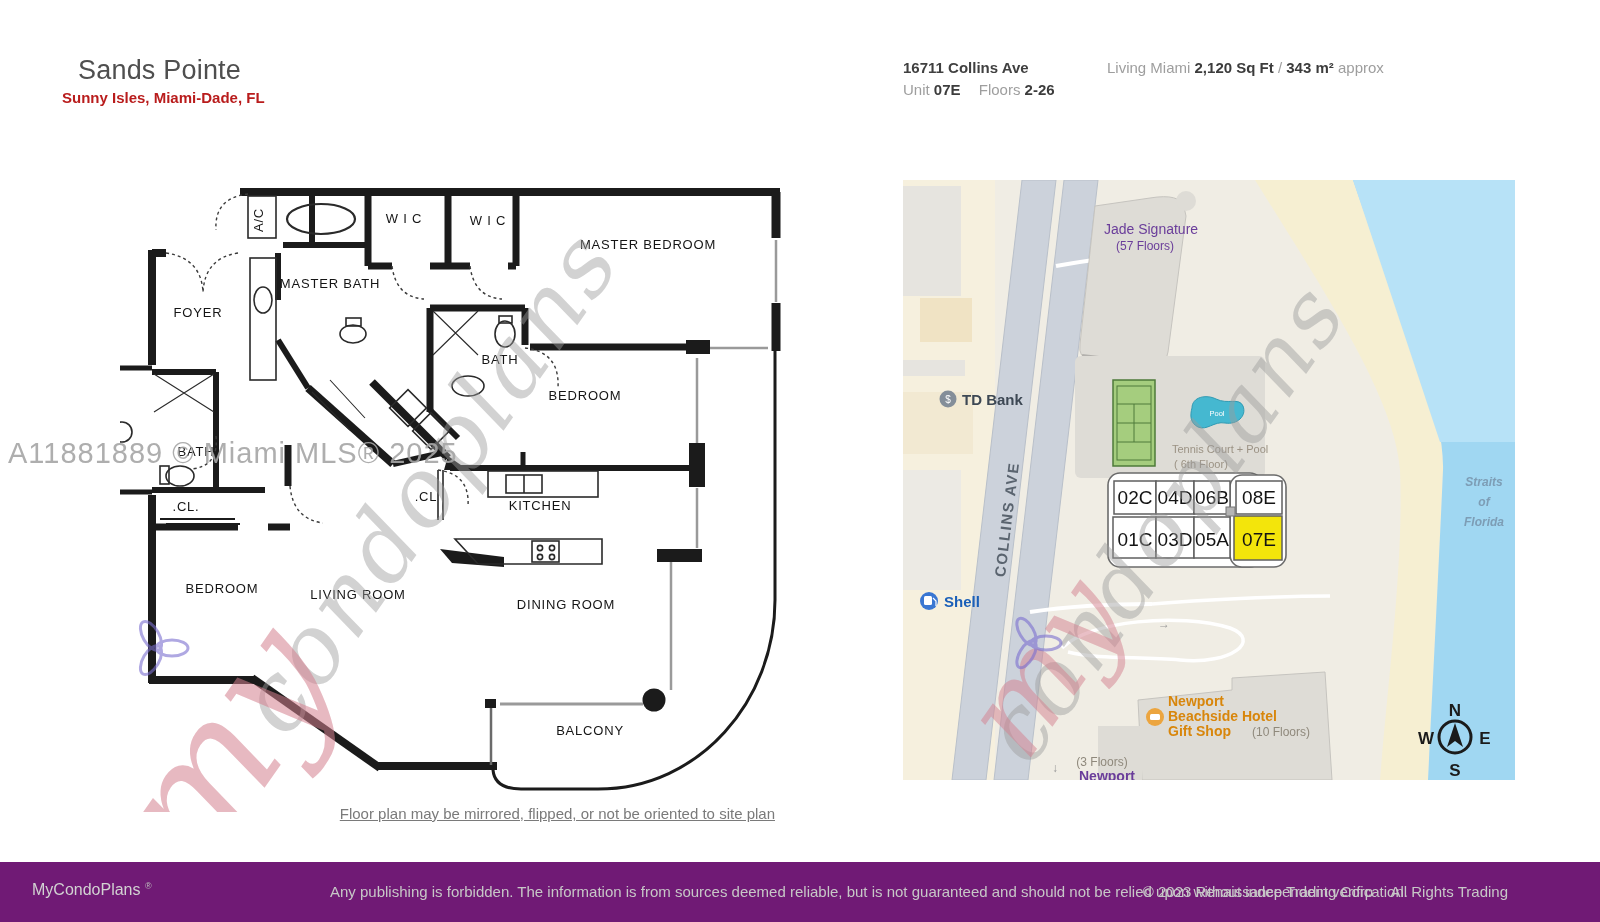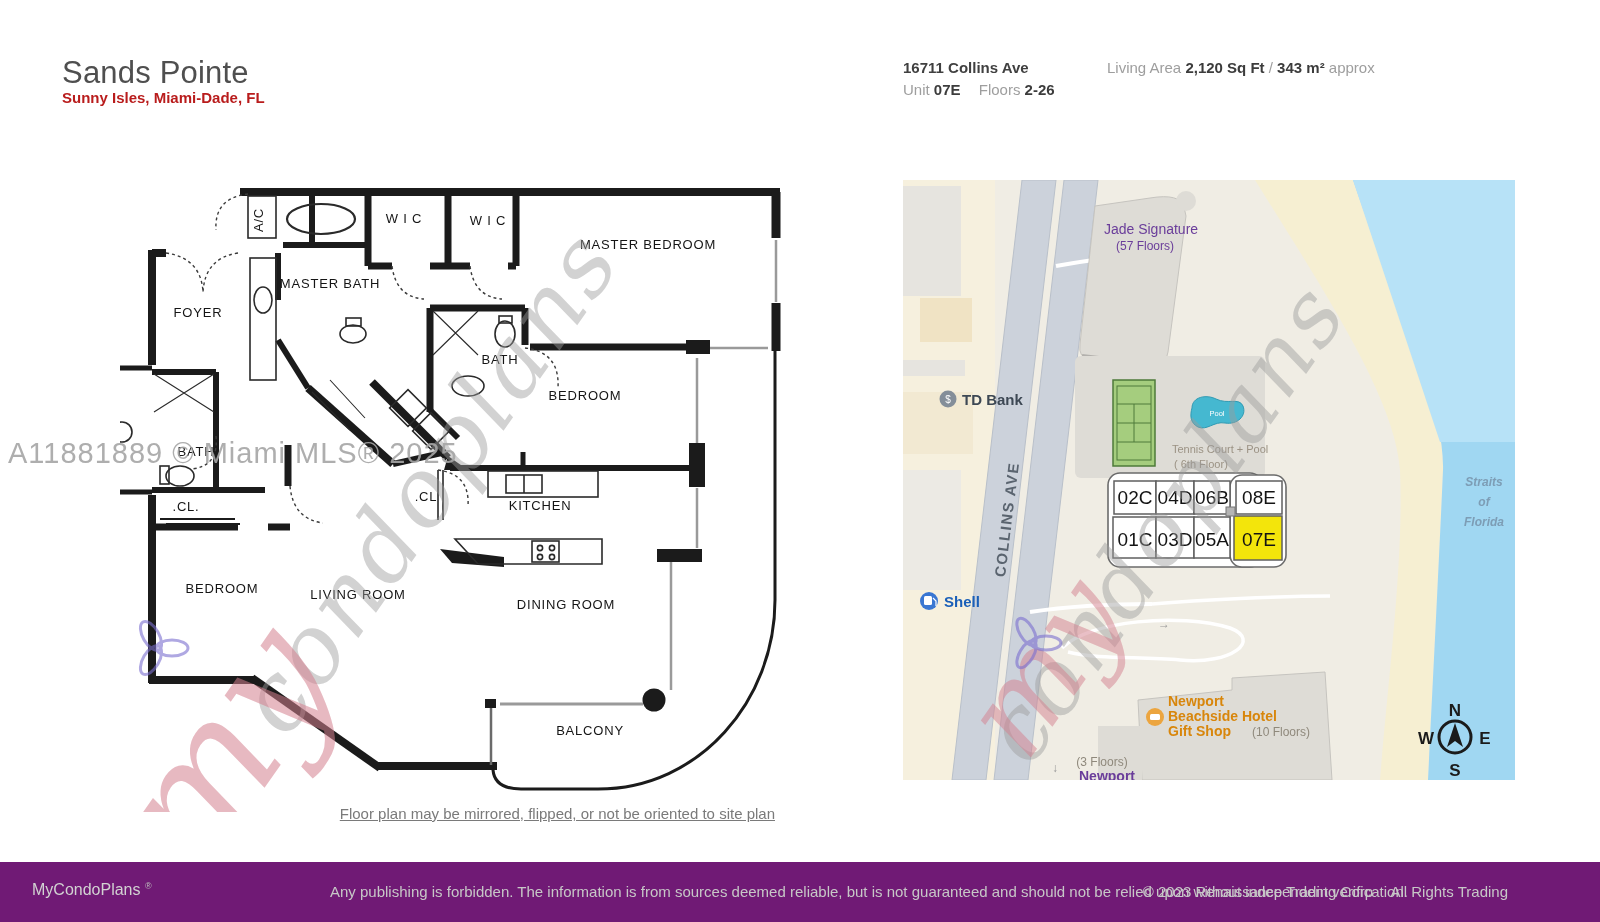--- a/index.html
+++ b/index.html
@@ -1,19 +1,19 @@
 <!DOCTYPE html>
 <html style="--highlight: #f3e50b; --water: #a0d7f2; --water_light: #b7e2f7; --sand: #f6efd2; --road: #ccd2db; --building: #dedcd6; --tennis: #a5cd7e; --pool: #45b8d0; --purple_label: #6a3d9a; --orange_label: #d8860b; --blue_label: #1a5fb8;"><head>
 <meta charset="utf-8">
 <style>
   html,body{margin:0;padding:0;background:#ffffff;font-family:"Liberation Sans",sans-serif;}
   .page{position:relative;width:1600px;height:922px;background:#fff;overflow:hidden;}
 
   
-  .title{position:absolute;left:62px;top:55px;font-size:31px;color:#4f4f4f;letter-spacing:.2px;}
+  .title{position:absolute;left:78px;top:55px;font-size:27px;color:#4f4f4f;letter-spacing:.2px;}
   .subtitle{position:absolute;left:62px;top:89px;font-size:15px;font-weight:bold;color:#b91c1c;}
   .spec{position:absolute;top:57px;font-size:15px;color:#9e9e9e;line-height:22px;white-space:nowrap;}
   .spec .col-line{display:block;}
   .spec b{color:#3c3c3c;font-weight:bold;}
   .spec .lbl{color:#9e9e9e;}
   .spec .gap{display:inline-block;width:14px;}
   .addr{font-weight:bold;color:#404040;font-size:15px;}
 
   
   .caption{position:absolute;left:130px;top:805px;width:645px;text-align:right;font-size:15px;color:#7a7a7a;text-decoration:underline;}
@@ -46,21 +46,21 @@
     <span class="col-line">
       <span class="lbl">Unit</span>
       <b>07E</b><span class="gap"></span>
       <span class="lbl">Floors</span>
       <b>2-26</b>
     </span>
   </div>
 
   <div class="spec" style="left:1107px;">
     <span class="col-line">
-      <span class="lbl">Living Area</span>
+      <span class="lbl">Living Miami</span>
       <b>2,120 Sq Ft</b>
       <span class="lbl">/</span>
       <b>343 m²</b>
       <span class="lbl">approx</span>
     </span>
   </div>
 
   <svg style="position:absolute;left:120px;top:172px;" width="690" height="640" viewBox="120 172 690 640">
     <g stroke="#1b1b1b" fill="none">
 

